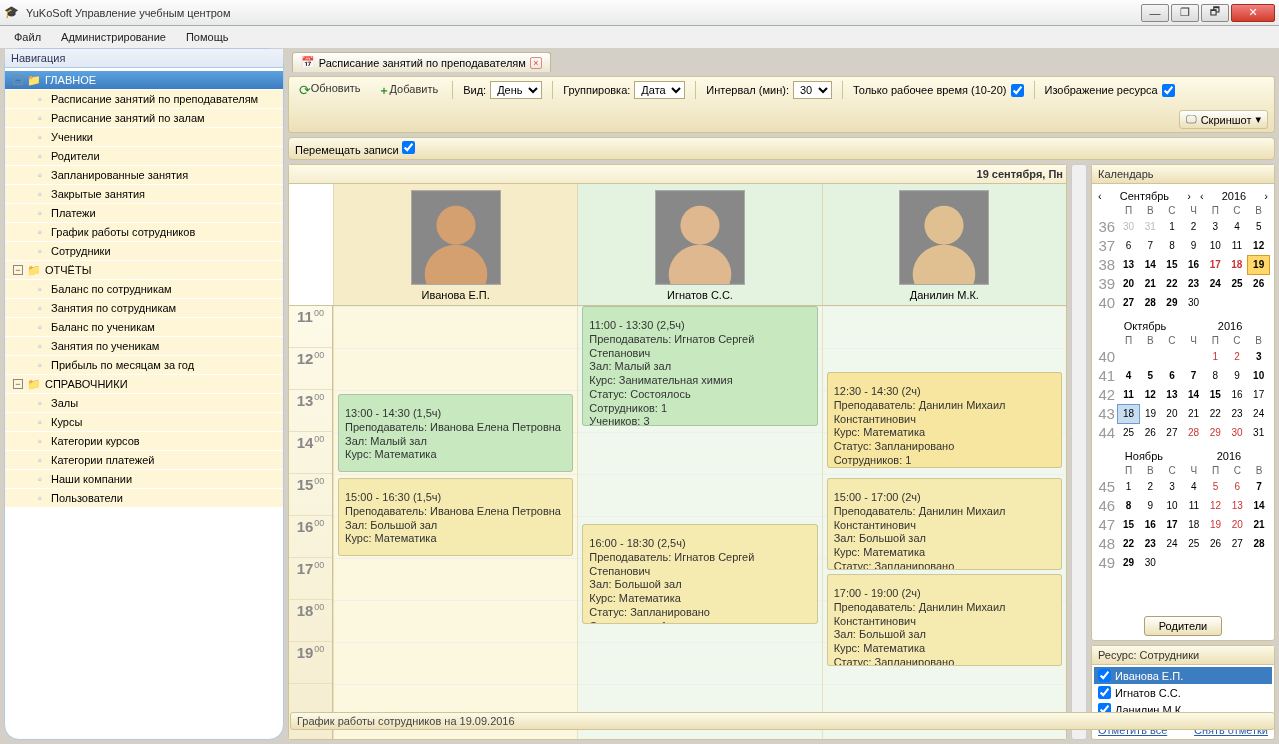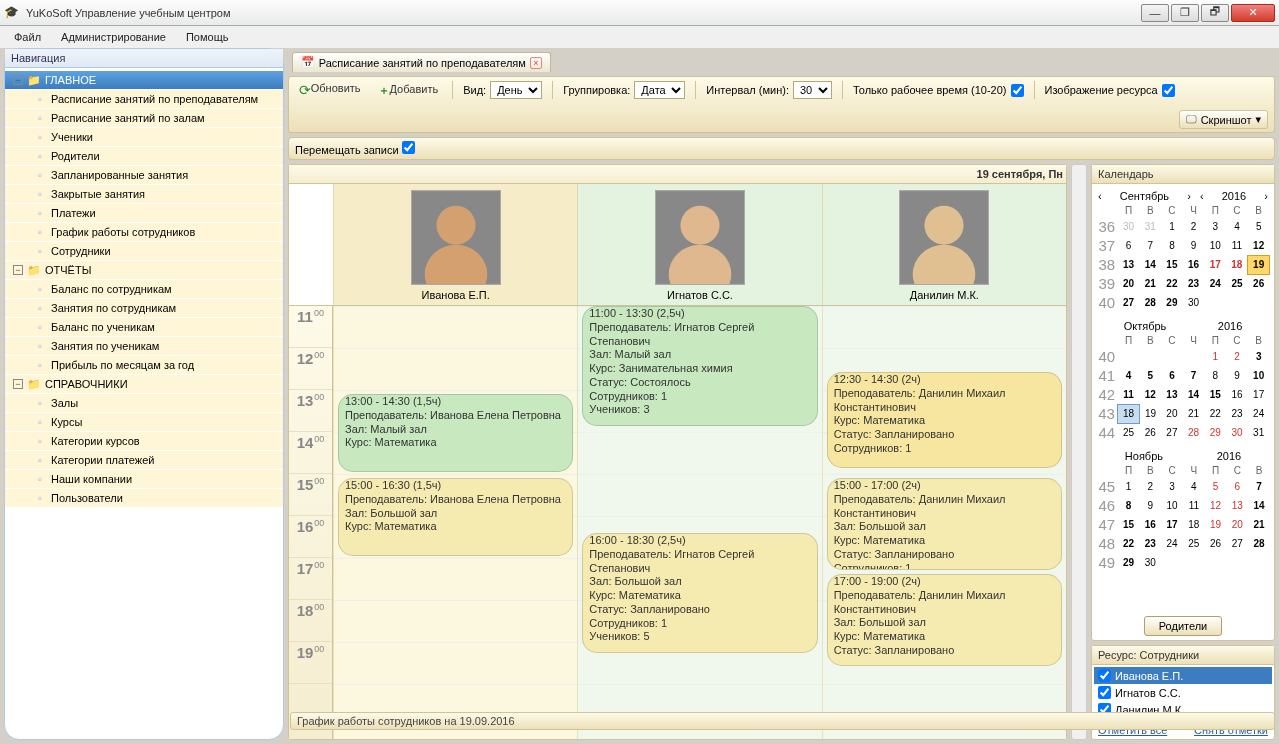--- a/index.html
+++ b/index.html
@@ -57,21 +57,21 @@
 .body { flex:1; overflow:hidden; display:grid; grid-template-columns:44px 1fr 1fr 1fr; position:relative; }
 .timecol { background:linear-gradient(#fdfae8,#f5edd0); border-right:1px solid #cfc398; }
 .timecol .slot { height:42px; border-bottom:1px solid #e8e0c0; display:flex; align-items:flex-start; justify-content:center; padding-top:2px; color:#888; gap:1px; }
 .timecol .slot .hh { font-size:15px; font-weight:bold; }
 .timecol .slot .mm { font-size:9px; }
 .col { position:relative; border-left:1px solid #e8e0c0; }
 .col .gridline { position:absolute; left:0; right:0; border-bottom:1px solid #eee; }
 .col.c1 { background:#fcf8e0; }
 .col.c2 { background:#f0f8ed; }
 .col.c3 { background:#f0f8ed; }
-.appt { position:absolute; left:4px; right:4px; border-radius:15px; padding:0 6px; font-size:10px; line-height:1.25; overflow:hidden; border:1px solid rgba(0,0,0,.15); }
+.appt { position:absolute; left:4px; right:4px; border-radius:3px; padding:12px 6px; font-size:10px; line-height:1.25; overflow:hidden; border:1px solid rgba(0,0,0,.15); }
 .appt.green { background:#c8e8c0; }
 .appt.yellow { background:#f5eab0; }
 .appt.yyellow { background:#f7e6a0; }
 .appt .l { color:#333; }
 
 
 .rside { width:184px; display:flex; flex-direction:column; gap:4px; }
 .panel { border:1px solid #cfc398; border-radius:3px; background:#fff; display:flex; flex-direction:column; }
 .panel-head { background:linear-gradient(#fdfae8,#ece0b8); border-bottom:1px solid #cfc398; padding:3px 6px; color:#333; }
 .calstack { padding:4px; display:flex; flex-direction:column; gap:6px; flex:1; overflow:auto; }
@@ -387,21 +387,21 @@
               <div class="gridline" style="top: 378px;"></div>
               <div class="appt green" style="top: 0px; height: 120px;">
                 <div class="l">11:00 - 13:30 (2,5ч)</div>
                 <div class="l">Преподаватель: Игнатов Сергей Степанович</div>
                 <div class="l">Зал: Малый зал</div>
                 <div class="l">Курс: Занимательная химия</div>
                 <div class="l">Статус: Состоялось</div>
                 <div class="l">Сотрудников: 1</div>
                 <div class="l">Учеников: 3</div>
               </div>
-              <div class="appt yellow" style="top: 227px; height: 120px;">
+              <div class="appt yellow" style="top: 218px; height: 100px;">
                 <div class="l">16:00 - 18:30 (2,5ч)</div>
                 <div class="l">Преподаватель: Игнатов Сергей Степанович</div>
                 <div class="l">Зал: Большой зал</div>
                 <div class="l">Курс: Математика</div>
                 <div class="l">Статус: Запланировано</div>
                 <div class="l">Сотрудников: 1</div>
                 <div class="l">Учеников: 5</div>
               </div>
             </div>
             <div class="col c3">

